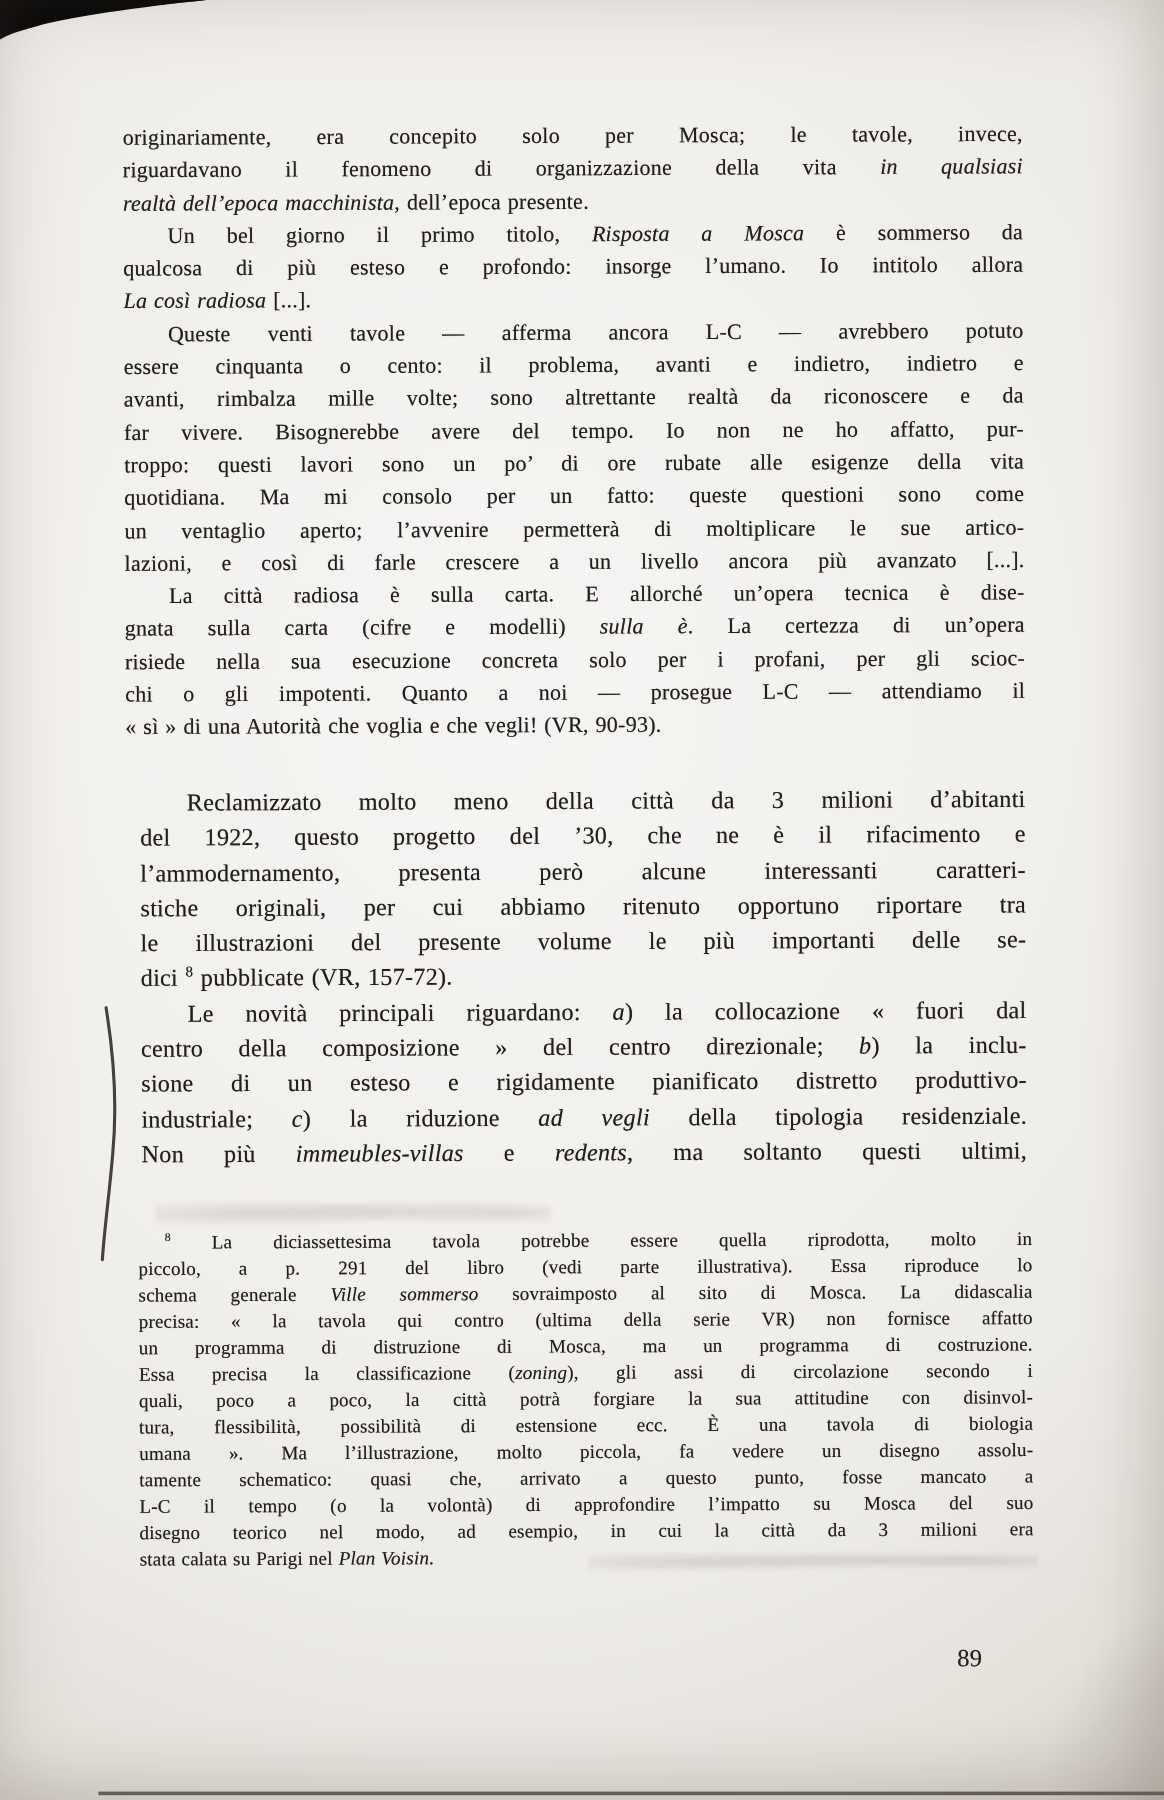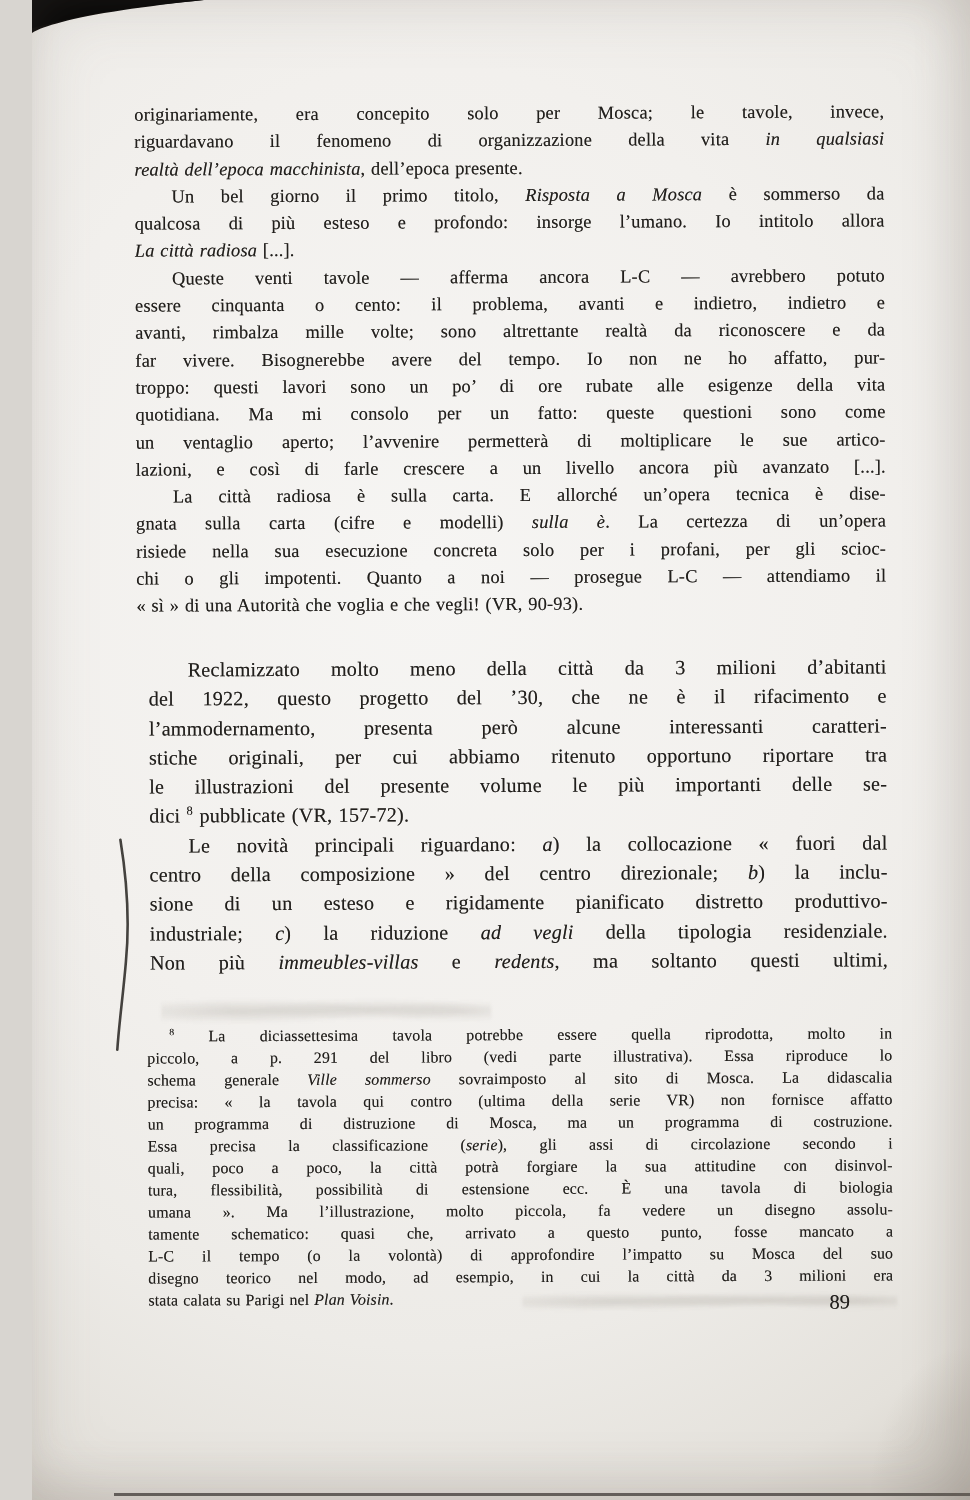--- a/index.html
+++ b/index.html
@@ -5,21 +5,20 @@
   html,body{margin:0;padding:0;}
   body{
     width:970px;height:1500px;overflow:hidden;position:relative;
     background:#d8d5d0;
     font-family:"Liberation Serif","DejaVu Serif",serif;
   }
   .page{
     position:absolute;inset:0;
     background:
       radial-gradient(95% 70% at 42% 38%, #f6f5f3 0%, #f2f0ed 48%, #edebe7 74%, #e4e1db 94%, #ddd9d2 100%);
-    margin-left: 32px;
   }
   .page::after{
     content:"";position:absolute;inset:0;pointer-events:none;
     box-shadow:inset 0 0 70px rgba(110,102,90,0.18), inset -14px -18px 45px rgba(110,102,90,0.14);
   }
   .content{
     position:absolute;left:0;top:0;width:970px;height:1500px;
     transform:rotate(-0.25deg);transform-origin:485px 750px;
     color:var(--ink,#211f1c);
   }
@@ -37,21 +36,21 @@
   .quote-block .line.indent{text-indent:37px;}
   .body-block{left:117px;top:654px;width:738px;font-size:20.2px;}
   .body-block .line{height:29.3px;line-height:29.3px;}
   .body-block .line.indent{text-indent:39px;}
   .footnote-block{left:114px;top:1024px;width:745px;font-size:15.9px;}
   .footnote-block .line{height:22px;line-height:22px;}
   .footnote-block .line.indent{text-indent:22px;}
   sup{font-size:62%;vertical-align:super;line-height:0;}
   em{font-style:italic;}
   .page-number{
-    position:absolute;left:795px;top:1292px;font-size:20.5px;
+    position:absolute;left:795px;top:1373px;font-size:20.5px;
     text-shadow:0 0 0.6px rgba(32,30,27,0.55);
   }
   .corner-artifact{position:absolute;left:0;top:0;}
   .margin-mark{position:absolute;left:74px;top:828px;}
   .bottom-edge-line{
     position:absolute;left:82px;right:0;top:1493px;height:2.5px;
     background:rgba(62,59,55,0.78);
   }
   .smudge{
     position:absolute;pointer-events:none;filter:blur(1.5px);
@@ -75,21 +74,21 @@
   <div class="content">
     <div class="textblock quote-block">
         <div class="para">
           <div class="line">originariamente, era concepito solo per Mosca; le tavole, invece,</div>
           <div class="line">riguardavano il fenomeno di organizzazione della vita <em>in qualsiasi</em></div>
           <div class="line lastline"><em>realtà dell’epoca macchinista</em>, dell’epoca presente.</div>
         </div>
         <div class="para">
           <div class="line indent">Un bel giorno il primo titolo, <em>Risposta a Mosca</em> è sommerso da</div>
           <div class="line">qualcosa di più esteso e profondo: insorge l’umano. Io intitolo allora</div>
-          <div class="line lastline"><em>La città radiosa</em> [...].</div>
+          <div class="line lastline"><em>La così radiosa</em> [...].</div>
         </div>
         <div class="para">
           <div class="line indent">Queste venti tavole — afferma ancora L-C — avrebbero potuto</div>
           <div class="line">essere cinquanta o cento: il problema, avanti e indietro, indietro e</div>
           <div class="line">avanti, rimbalza mille volte; sono altrettante realtà da riconoscere e da</div>
           <div class="line">far vivere. Bisognerebbe avere del tempo. Io non ne ho affatto, pur-</div>
           <div class="line">troppo: questi lavori sono un po’ di ore rubate alle esigenze della vita</div>
           <div class="line">quotidiana. Ma mi consolo per un fatto: queste questioni sono come</div>
           <div class="line">un ventaglio aperto; l’avvenire permetterà di moltiplicare le sue artico-</div>
           <div class="line">lazioni, e così di farle crescere a un livello ancora più avanzato [...].</div>
@@ -120,21 +119,21 @@
         </div>
       </div>
     <div class="smudge smudge-footnote-top"></div>
     <div class="textblock footnote-block">
         <div class="para">
           <div class="line indent"><sup>8</sup> La diciassettesima tavola potrebbe essere quella riprodotta, molto in</div>
           <div class="line">piccolo, a p. 291 del libro (vedi parte illustrativa). Essa riproduce lo</div>
           <div class="line">schema generale <em>Ville sommerso</em> sovraimposto al sito di Mosca. La didascalia</div>
           <div class="line">precisa: « la tavola qui contro (ultima della serie VR) non fornisce affatto</div>
           <div class="line">un programma di distruzione di Mosca, ma un programma di costruzione.</div>
-          <div class="line">Essa precisa la classificazione (<em>serie</em>), gli assi di circolazione secondo i</div>
+          <div class="line">Essa precisa la classificazione (<em>zoning</em>), gli assi di circolazione secondo i</div>
           <div class="line">quali, poco a poco, la città potrà forgiare la sua attitudine con disinvol-</div>
           <div class="line">tura, flessibilità, possibilità di estensione ecc. È una tavola di biologia</div>
           <div class="line">umana ». Ma l’illustrazione, molto piccola, fa vedere un disegno assolu-</div>
           <div class="line">tamente schematico: quasi che, arrivato a questo punto, fosse mancato a</div>
           <div class="line">L-C il tempo (o la volontà) di approfondire l’impatto su Mosca del suo</div>
           <div class="line">disegno teorico nel modo, ad esempio, in cui la città da 3 milioni era</div>
           <div class="line lastline">stata calata su Parigi nel <em>Plan Voisin</em>.</div>
         </div>
       </div>
     <div class="smudge smudge-footnote-bottom"></div>

